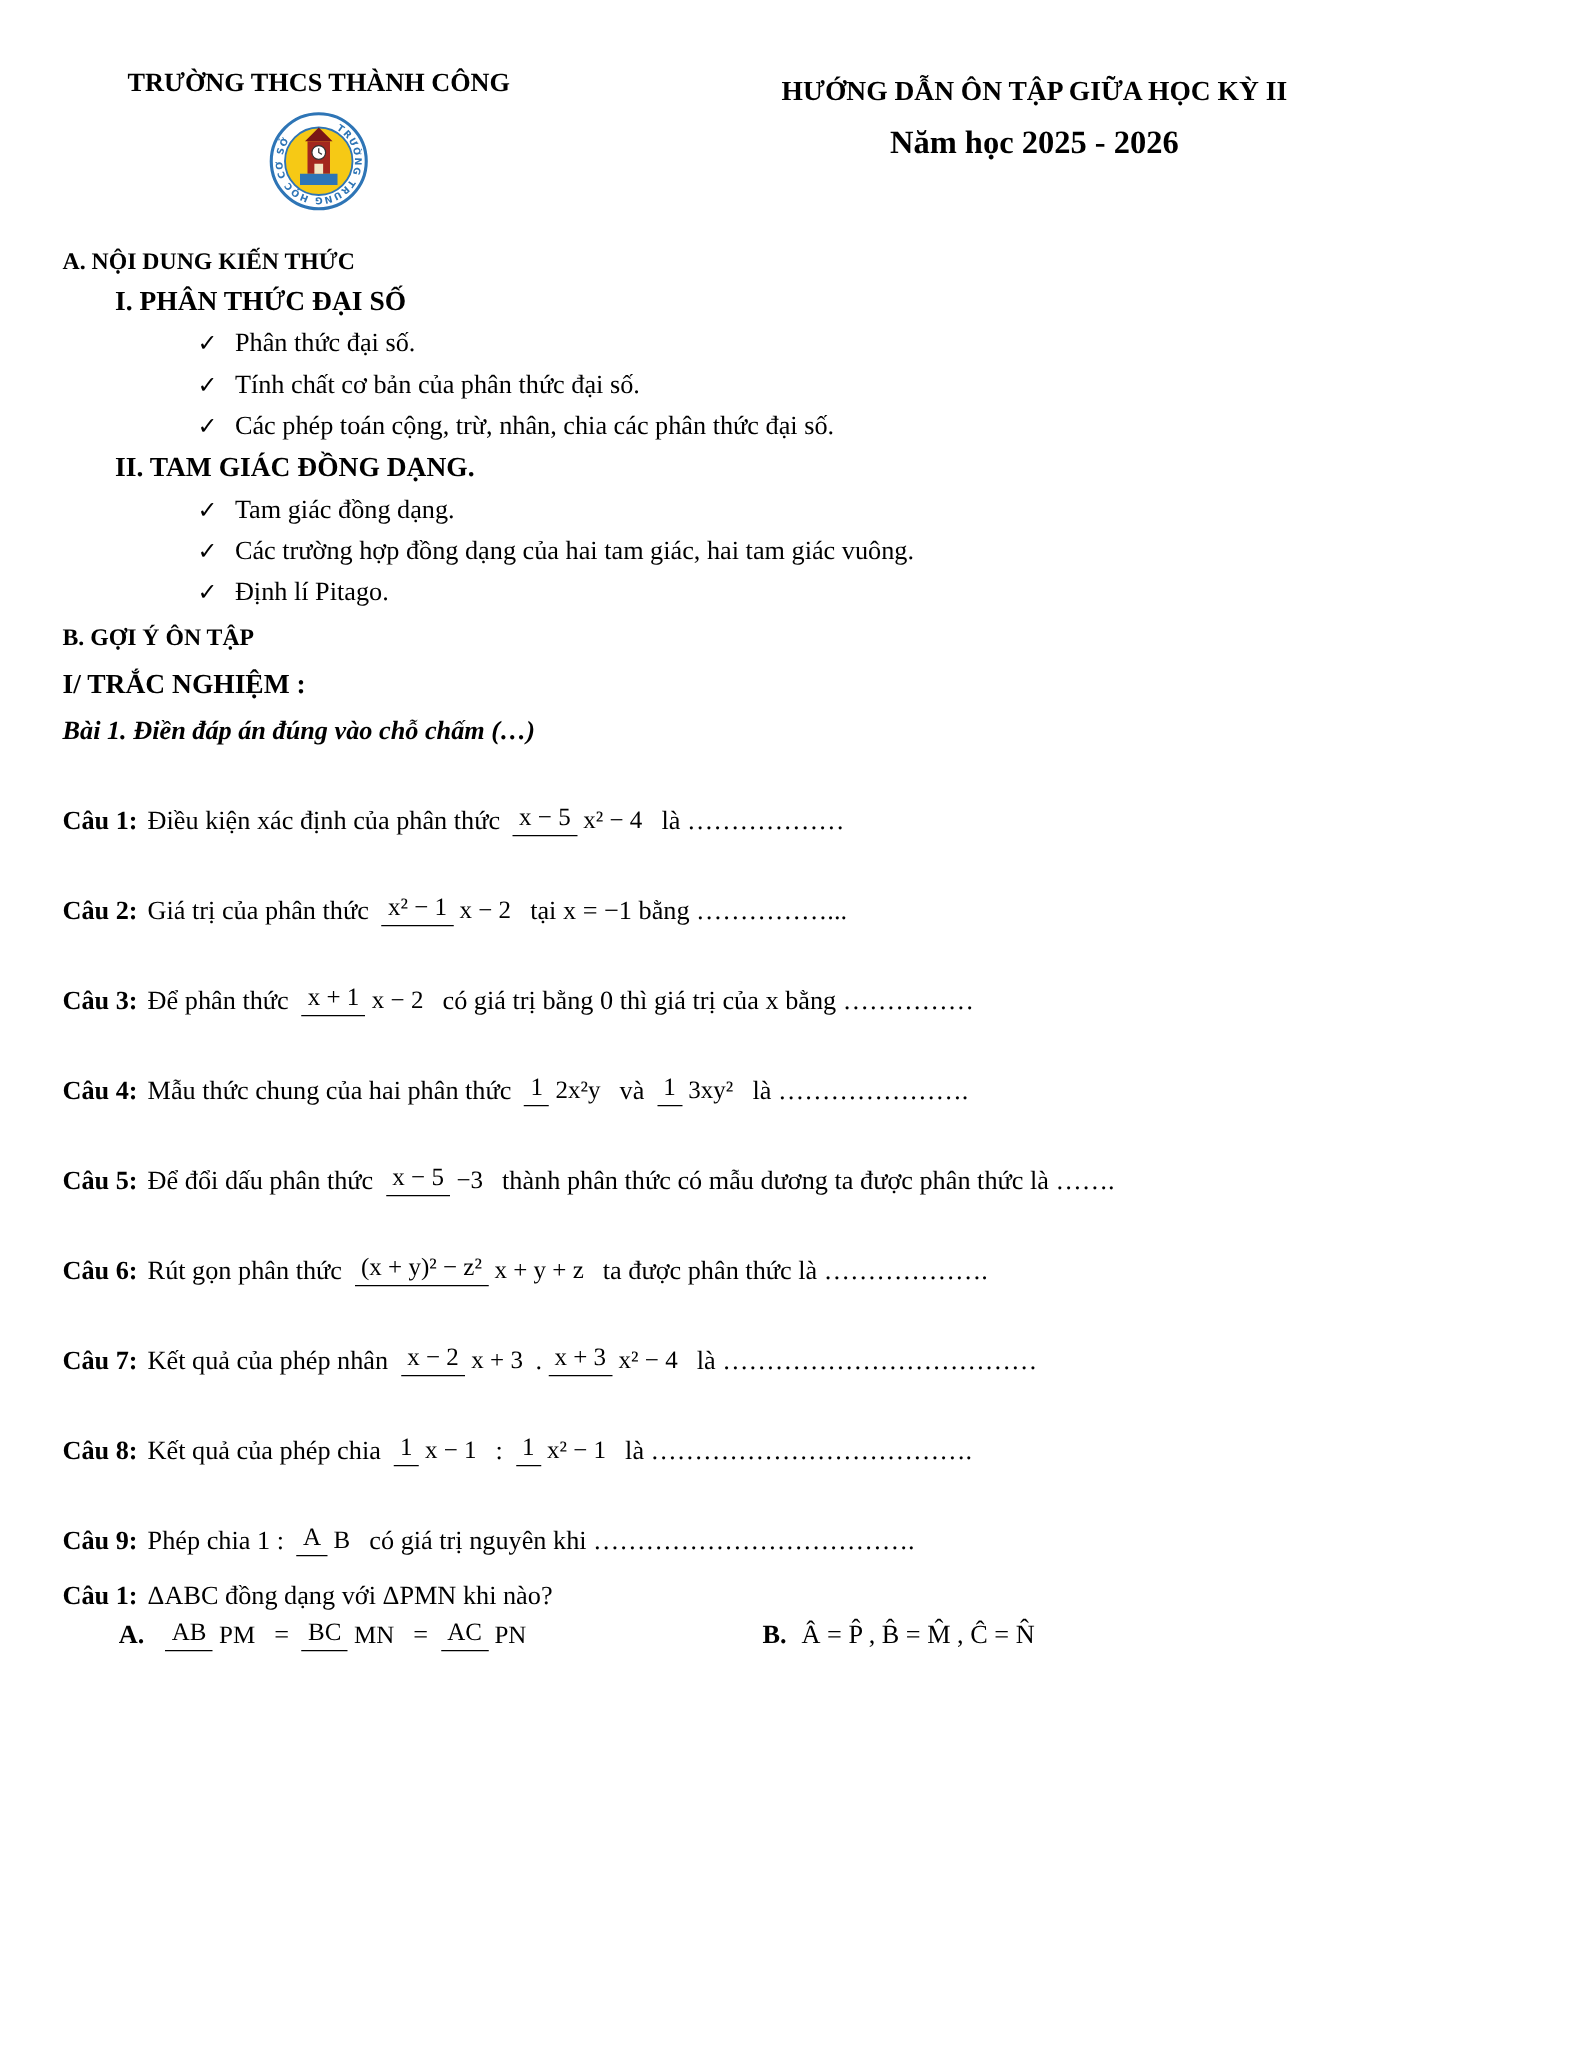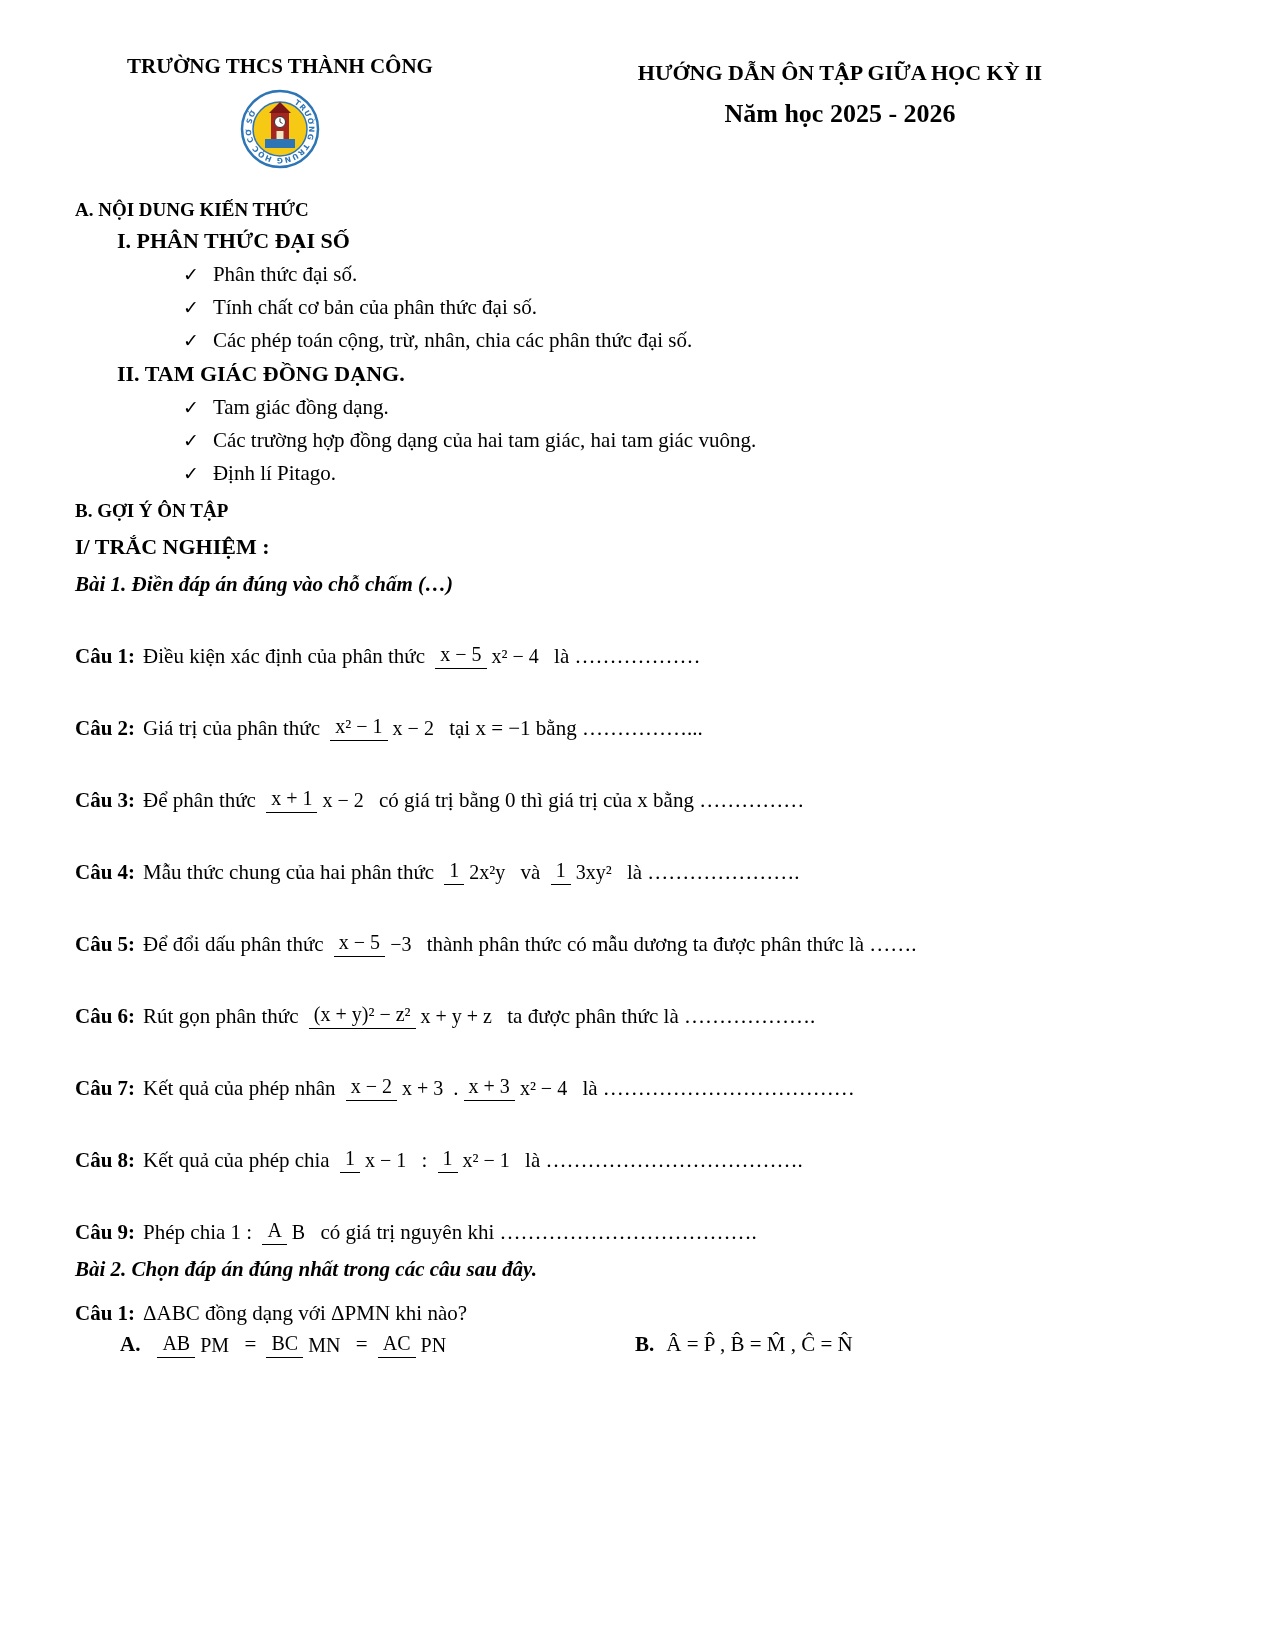--- a/index.html
+++ b/index.html
@@ -4,21 +4,21 @@
 <style>
   html, body { margin: 0; padding: 0; }
   body {
     width: 1275px;
     min-height: 1650px;
     background: #ffffff;
     color: #000000;
     font-family: "Liberation Serif", "DejaVu Serif", serif;
     font-size: 21px;
   }
-  .page { padding: 54px 80px 40px 75px; }
+  .page { padding: 54px 80px 40px 50px; }
 
   
   .header { display: flex; align-items: flex-start; }
   .header-left { width: 410px; text-align: center; }
   .school-name { font-weight: bold; font-size: 21px; white-space: nowrap; }
   .logo-wrap { margin-top: 10px; }
   .header-right { flex: 1; text-align: center; font-weight: bold; line-height: 1.72; }
   .doc-title { font-size: 22px; }
   .subject { font-size: 22px; }
   .year { font-size: 26px; }
@@ -197,21 +197,20 @@
   </div>
   <div class="question">
     <span class="q-label">Câu 9:</span>
     <span class="q-body">
         <span>Phép chia 1 : </span>
         <span class="frac"><span class="num">A</span><span class="den">B</span></span>
         <span> có giá trị nguyên khi ……………………………….</span>
       </span>
   </div>
 
-  <div class="bai-heading">Bài 2. Chọn đáp án đúng nhất trong các câu sau đây.</div>
 
   <div class="question short">
     <span class="q-label">Câu 1:</span>
     <span class="q-body">
         <span>ΔABC đồng dạng với ΔPMN khi nào?</span>
       </span>
   </div>
 
   <div class="options-row">
     <div class="option option-a">

